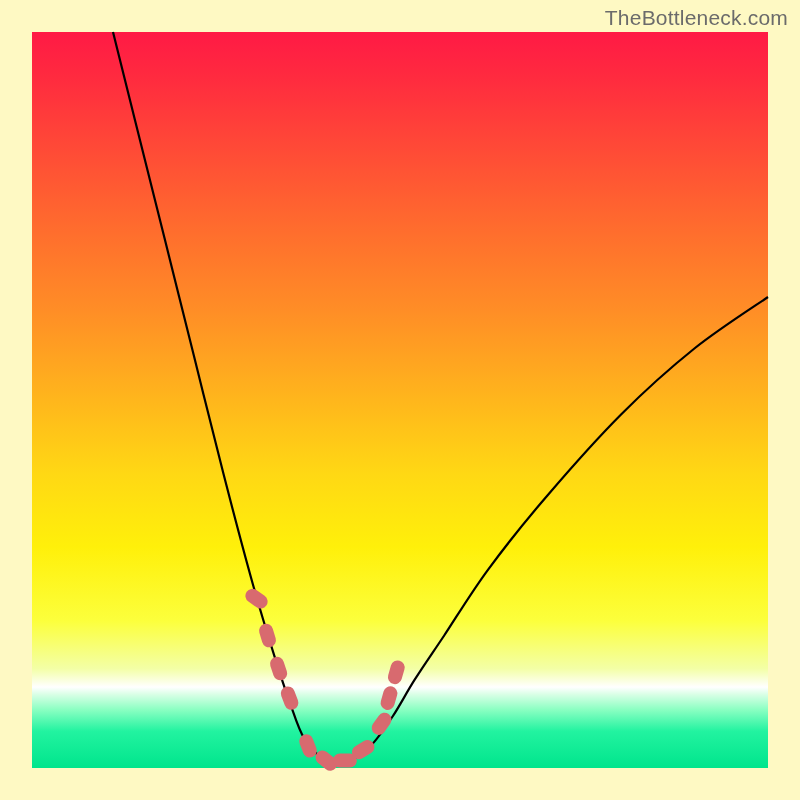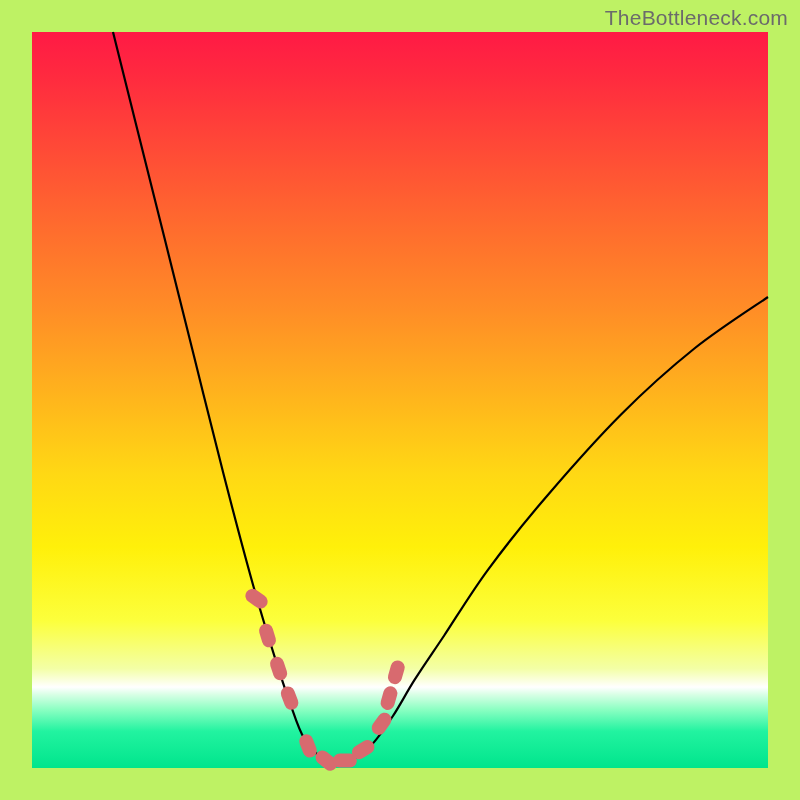--- a/index.html
+++ b/index.html
@@ -8,21 +8,21 @@
     width: 800px;
     height: 800px;
     background: #000;
     overflow: hidden;
     font-family: Arial, Helvetica, sans-serif;
   }
   .stage {
     position: relative;
     width: 800px;
     height: 800px;
-    background: #bef264;
+    background: #fef9c3;
   }
   .plot-area {
     position: absolute;
     left: 32px;
     top: 32px;
     width: 736px;
     height: 736px;
     background: linear-gradient(
       to bottom,
       #ff1a45 0%,

